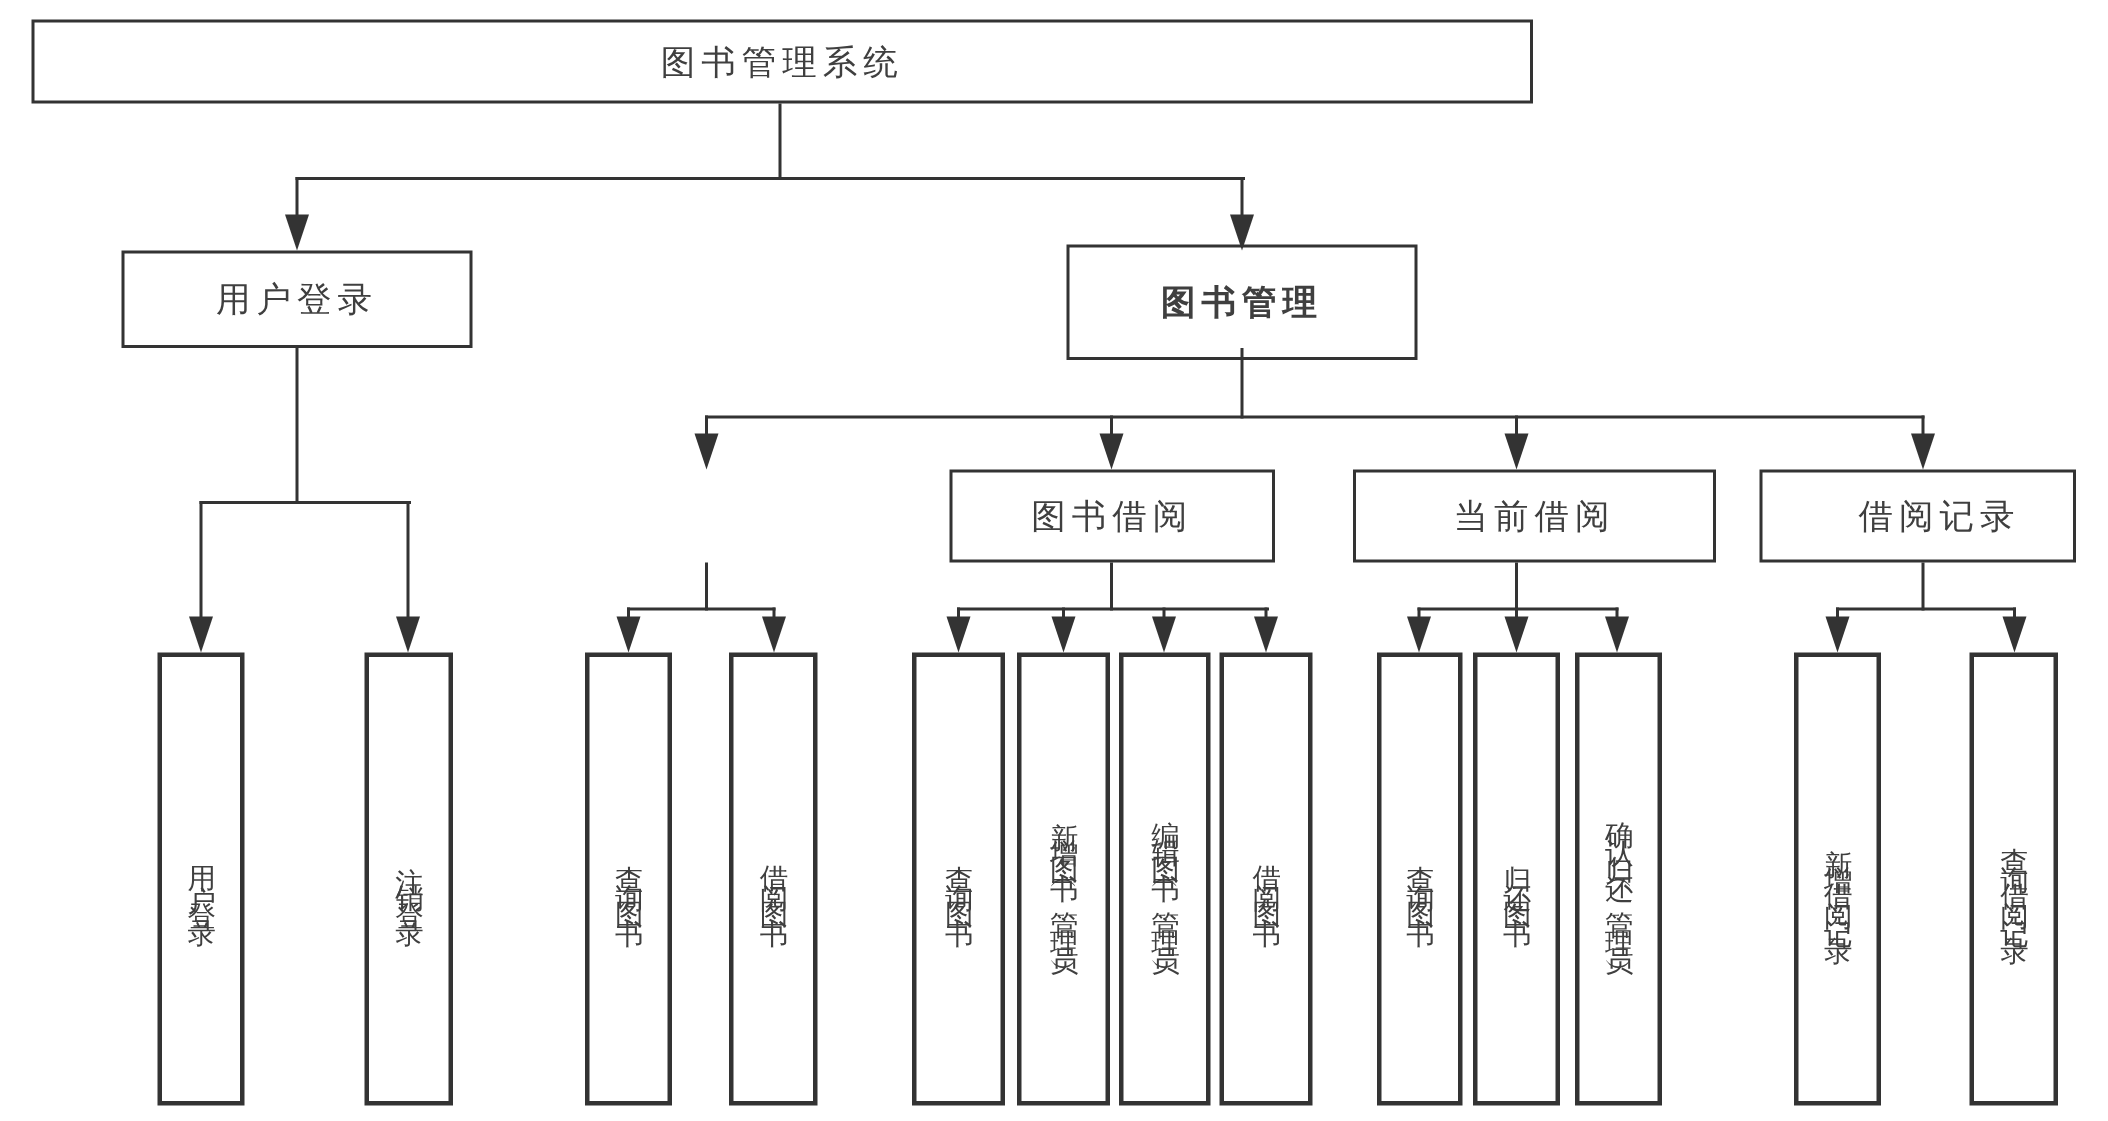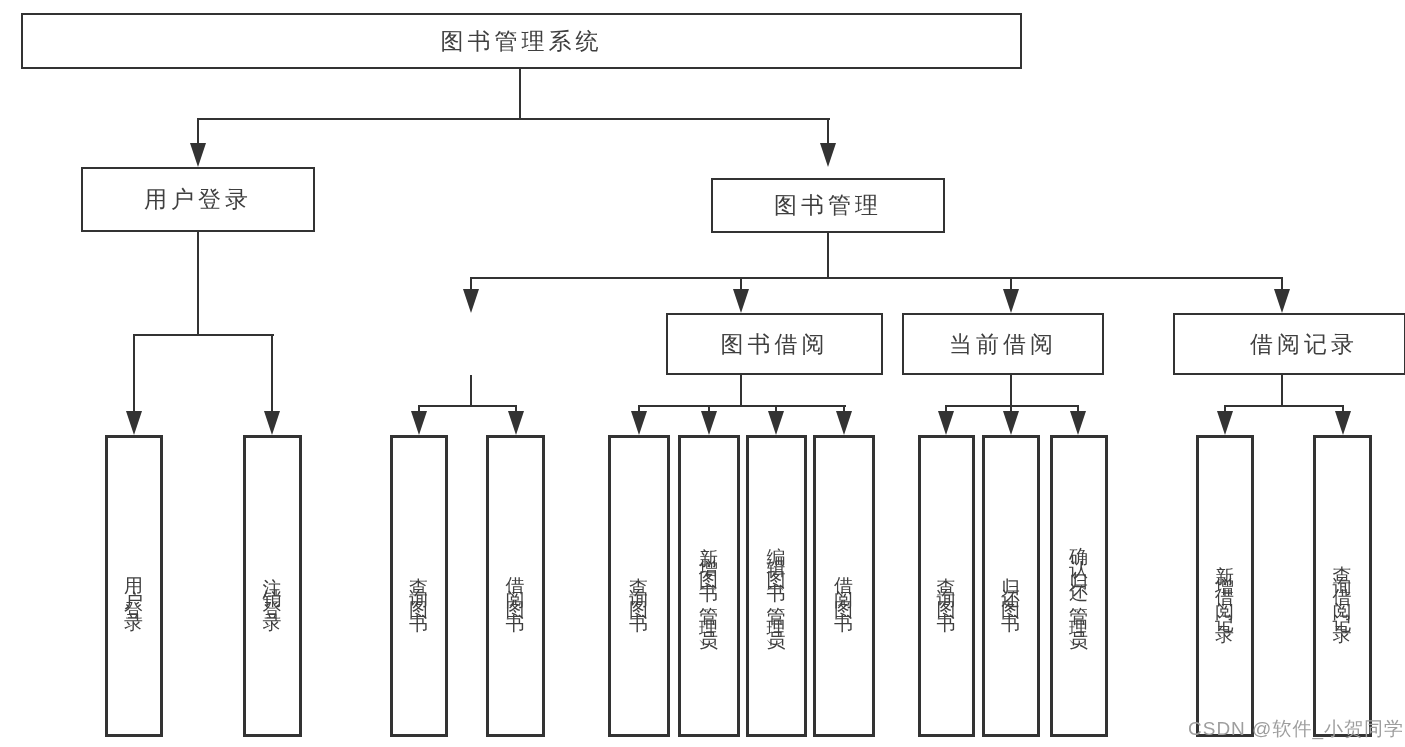--- a/index.html
+++ b/index.html
@@ -39,28 +39,28 @@
 </style>
 </head>
 <body>
 
 <div class="stage">
 
   <div class="node-h" style="left:21px;top:13px;width:1001px;height:56px;">图书管理系统</div>
 
   <div class="node-h" style="left:81px;top:167px;width:234px;height:65px;">用户登录</div>
 
-  <div class="node-h" style="left:711px;top:178px;width:234px;height:55px;">图书管理</div>
+  <div class="node-h" style="left:711px;top:163px;width:234px;height:77px;font-weight:bold;">图书管理</div>
 
 
-  <div class="node-h" style="left:633px;top:313px;width:217px;height:62px;margin-left:33px;">图书借阅</div>
+  <div class="node-h" style="left:633px;top:313px;width:217px;height:62px;">图书借阅</div>
 
-  <div class="node-h" style="left:902px;top:313px;width:202px;height:62px;">当前借阅</div>
+  <div class="node-h" style="left:902px;top:313px;width:242px;height:62px;">当前借阅</div>
 
-  <div class="node-h" style="left:1173px;top:313px;width:233px;height:62px;padding-left:29px;">借阅记录</div>
+  <div class="node-h" style="left:1173px;top:313px;width:211px;height:62px;padding-left:29px;">借阅记录</div>
 
   <div class="node-v" style="left:105px;top:435px;width:58px;height:302px;">用户登录</div>
   <div class="node-v" style="left:243px;top:435px;width:59px;height:302px;">注销登录</div>
 
   <div class="node-v" style="left:390px;top:435px;width:58px;height:302px;">查询图书</div>
   <div class="node-v" style="left:486px;top:435px;width:59px;height:302px;">借阅图书</div>
 
   <div class="node-v" style="left:608px;top:435px;width:62px;height:302px;">查询图书</div>
   <div class="node-v" style="left:678px;top:435px;width:62px;height:302px;">新增图书（管理员）</div>
   <div class="node-v" style="left:746px;top:435px;width:61px;height:302px;">编辑图书（管理员）</div>
@@ -125,15 +125,14 @@
   <div class="vline" style="left:1077px;top:405px;height:9px;"></div>
   <div class="arrow" style="left:1070px;top:411px;"></div>
 
   <div class="vline" style="left:1281px;top:375px;height:32px;"></div>
   <div class="hline" style="left:1224px;top:405px;width:120px;"></div>
   <div class="vline" style="left:1224px;top:405px;height:9px;"></div>
   <div class="arrow" style="left:1217px;top:411px;"></div>
   <div class="vline" style="left:1342px;top:405px;height:9px;"></div>
   <div class="arrow" style="left:1335px;top:411px;"></div>
 
-  <div class="watermark">CSDN @软件_小贺同学</div>
 
 </div>
 
 </body></html>

